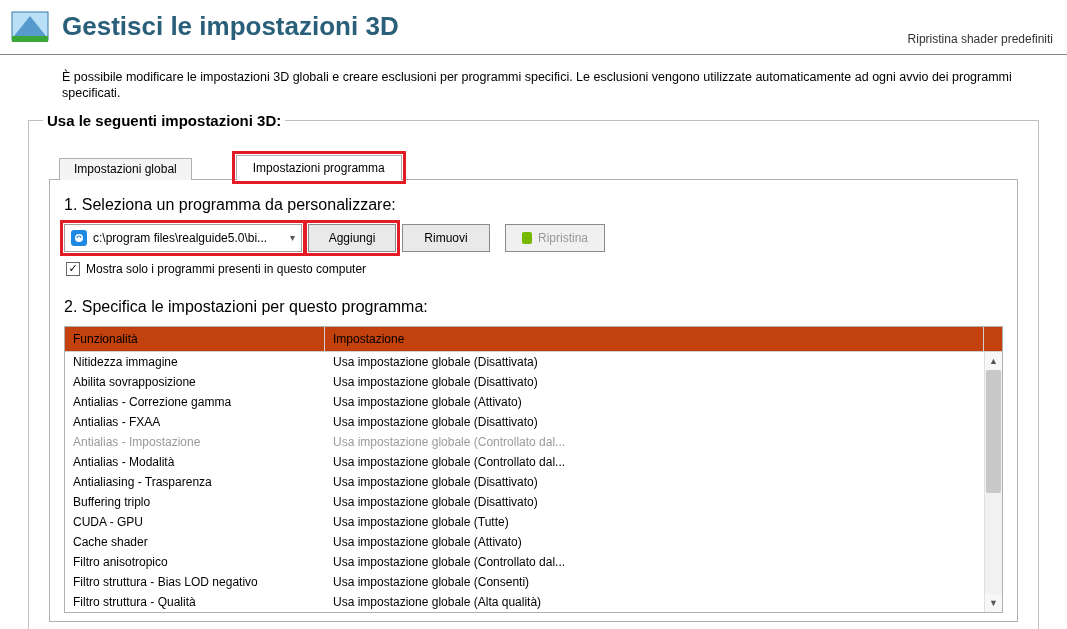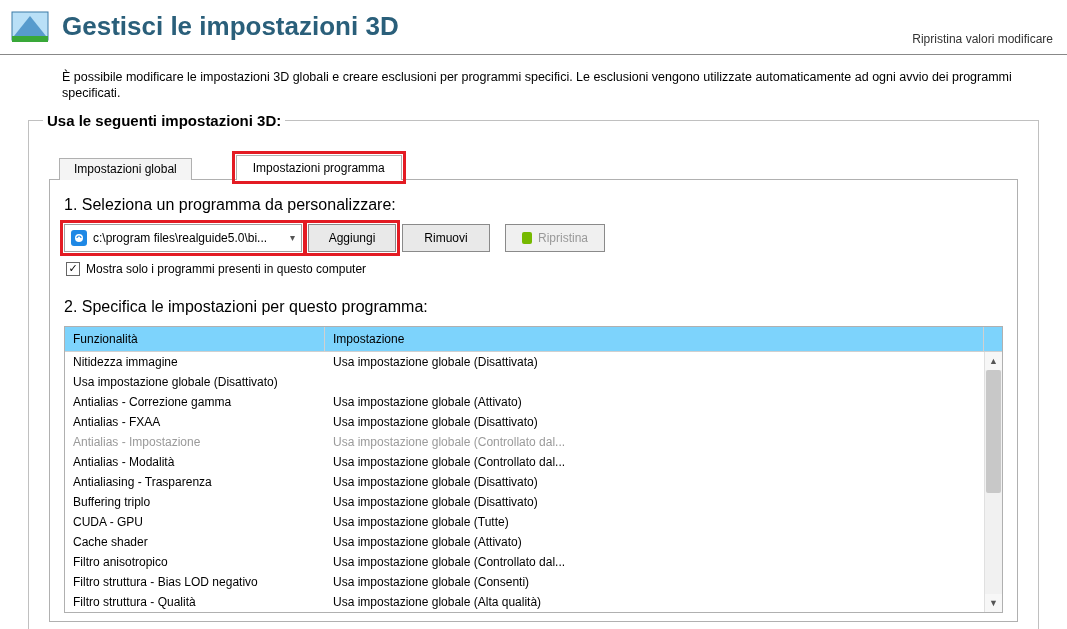--- a/index.html
+++ b/index.html
@@ -161,21 +161,21 @@
     display: inline-flex; align-items: center; justify-content: center;
     font-size: 11px;
   }
   .table-wrap {
     border: 1px solid #b0b0b0;
     margin-top: 8px;
   }
   .table-head {
     display: flex;
     border-bottom: 1px solid #d0d0d0;
-    background: #7dd3fc;
+    background: #c2410c;
   }
   .th {
     padding: 5px 8px;
     font-size: 12px;
     border-right: 1px solid #d0d0d0;
   }
   .th.col1 { width: 260px; }
   .th.col2 { flex: 1; }
   .th.scrollhead { width: 18px; border-right:none; }
   .table-body-wrap { display: flex; }
@@ -216,21 +216,21 @@
   <div class="header-left">
     <div class="header-icon">
       <svg width="40" height="40" viewBox="0 0 40 40">
         <rect x="2" y="6" width="36" height="28" fill="#b9e0f7" stroke="#3a7aa6"></rect>
         <path d="M4 30 L20 10 L36 30 Z" fill="#2e7dbb" opacity="0.7"></path>
         <rect x="2" y="30" width="36" height="6" fill="#39a839"></rect>
       </svg>
     </div>
     <div class="title">Gestisci le impostazioni 3D</div>
   </div>
-  <a class="restore-link">Ripristina valori modificare</a>
+  <a class="restore-link">Ripristina shader predefiniti</a>
 </div>
 
 <div class="desc">È possibile modificare le impostazioni 3D globali e creare esclusioni per programmi specifici. Le esclusioni vengono utilizzate automaticamente ad ogni avvio dei programmi specificati.</div>
 
 <div class="panel">
   <div class="panel-label">Usa le seguenti impostazioni 3D:</div>
 
   <div class="tabs">
     <div class="tab inactive">Impostazioni global</div>
     <div class="tab active tab-highlight">Impostazioni programma</div>
@@ -273,20 +273,21 @@
         <div class="th scrollhead"></div>
       </div>
       <div class="table-body-wrap">
         <div class="table-rows" id="table-rows">
 
         <div class="tr">
               <div class="td1">Nitidezza immagine</div>
               <div class="td2">Usa impostazione globale (Disattivata)</div>
             </div>
             <div class="tr">
+              <div class="td1">Abilita sovrapposizione</div>
               <div class="td2">Usa impostazione globale (Disattivato)</div>
             </div>
             <div class="tr">
               <div class="td1">Antialias - Correzione gamma</div>
               <div class="td2">Usa impostazione globale (Attivato)</div>
             </div>
             <div class="tr">
               <div class="td1">Antialias - FXAA</div>
               <div class="td2">Usa impostazione globale (Disattivato)</div>
             </div>

